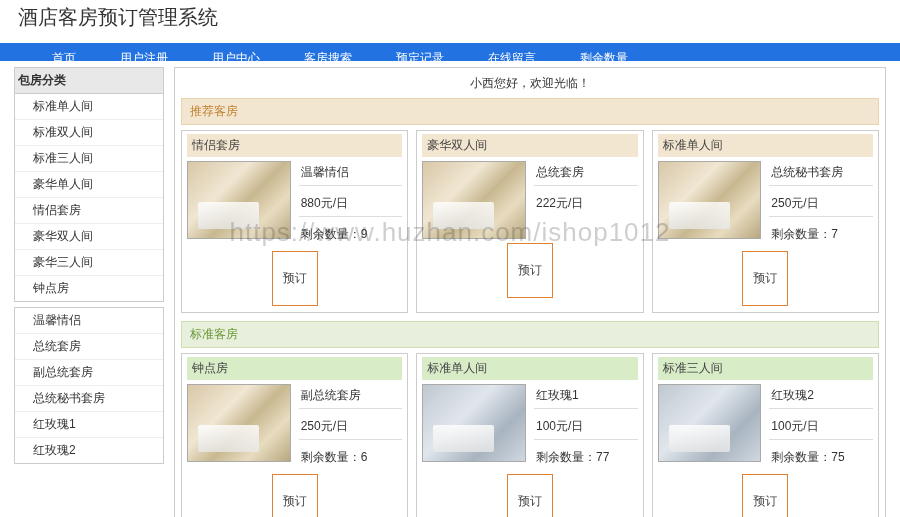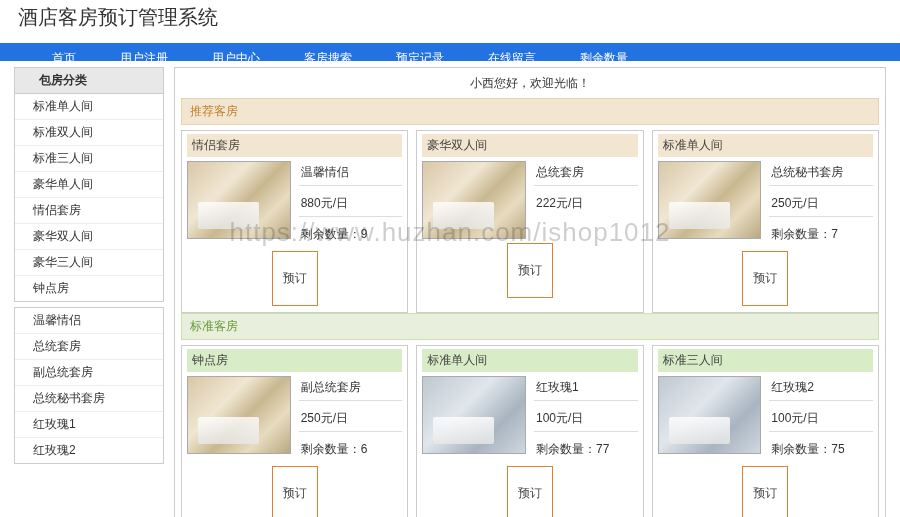--- a/index.html
+++ b/index.html
@@ -3,26 +3,26 @@
 <meta charset="utf-8">
 <style>
 * { box-sizing: border-box; margin: 0; padding: 0; }
 body { font-family: "Microsoft YaHei", Arial, sans-serif; font-size: 12px; background: #fff; color: #333; }
 .page-title { font-size: 20px; font-weight: normal; padding: 4px 18px 12px; color: #333; }
 .nav { background: #2372e2; height: 18px; display: flex; padding-left: 30px; }
 .nav-item { color: #fff; padding: 0 22px; line-height: 30px; cursor: pointer; font-size: 12px; }
 .wrap { display: flex; padding: 6px 14px 8px; gap: 10px; }
 .sidebar { width: 150px; flex-shrink: 0; }
 .side-panel { border: 1px solid #ccc; margin-bottom: 5px; }
-.side-head { background: #e8e8e8; padding: 4px 24px; font-weight: bold; border-bottom: 1px solid #ccc; font-size: 12px; text-align: left; }
+.side-head { background: #e8e8e8; padding: 4px 3px; font-weight: bold; border-bottom: 1px solid #ccc; font-size: 12px; text-align: left; }
 .side-item { padding: 4px 18px; border-bottom: 1px solid #eee; cursor: pointer; font-size: 12px; color: #333; }
 .side-item:last-child { border-bottom: none; }
 .main { flex: 1; border: 1px solid #ccc; padding: 4px 6px 8px; }
 .welcome { text-align: center; padding: 3px 0 6px; font-size: 12px; }
-.section { margin-bottom: 0; }
+.section { margin-bottom: 8px; }
 .section-head { padding: 4px 8px; font-size: 12px; border: 1px solid; }
 .section-head.rec { background: #f3e6d0; color: #c08030; border-color: #e8d4b0; }
 .section-head.std { background: #e8efdc; color: #6a9a3a; border-color: #cde0b0; }
 .cards { display: flex; gap: 8px; margin-top: 5px; }
 .card { flex: 1; border: 1px solid #ccc; padding: 3px 5px 6px; }
 .card-title { padding: 3px 5px; font-size: 12px; margin-bottom: 4px; }
 .card-title.rec { background: #f3e6d0; color: #444; }
 .card-title.std { background: #d8ecc8; color: #444; }
 .card-body { display: flex; gap: 8px; }
 .card-img { flex: 1; min-width: 0; }

